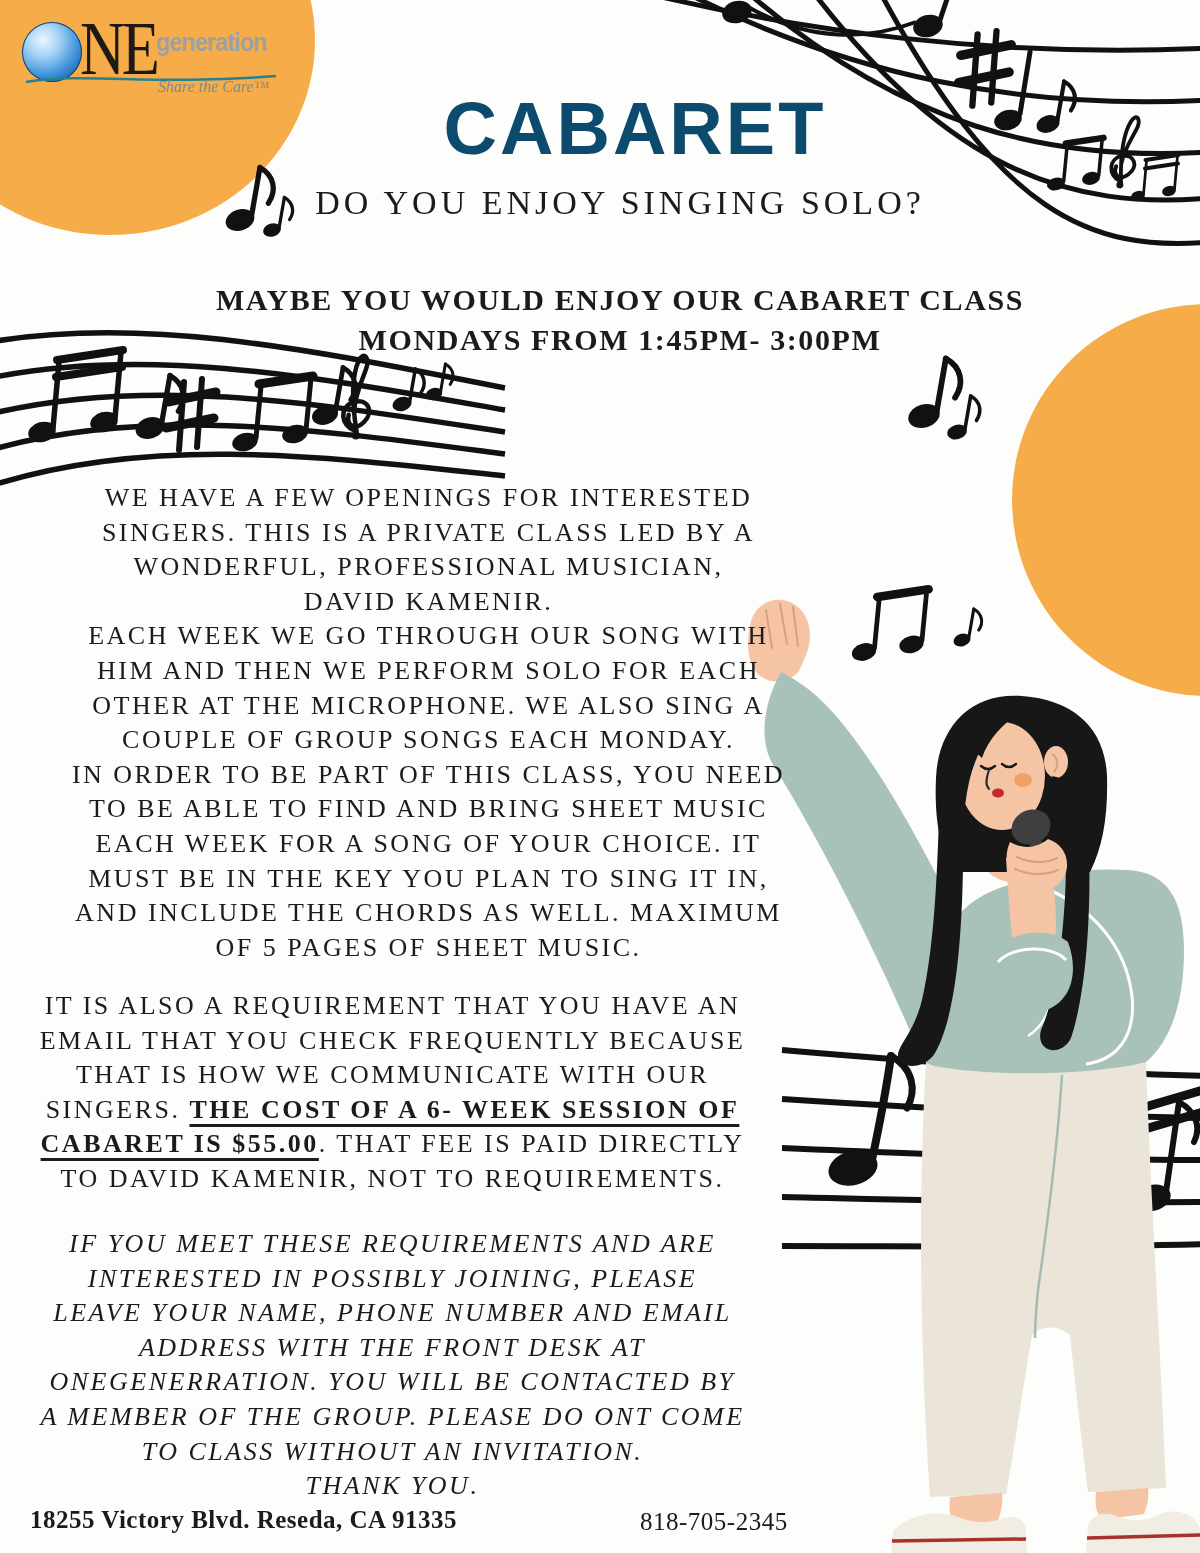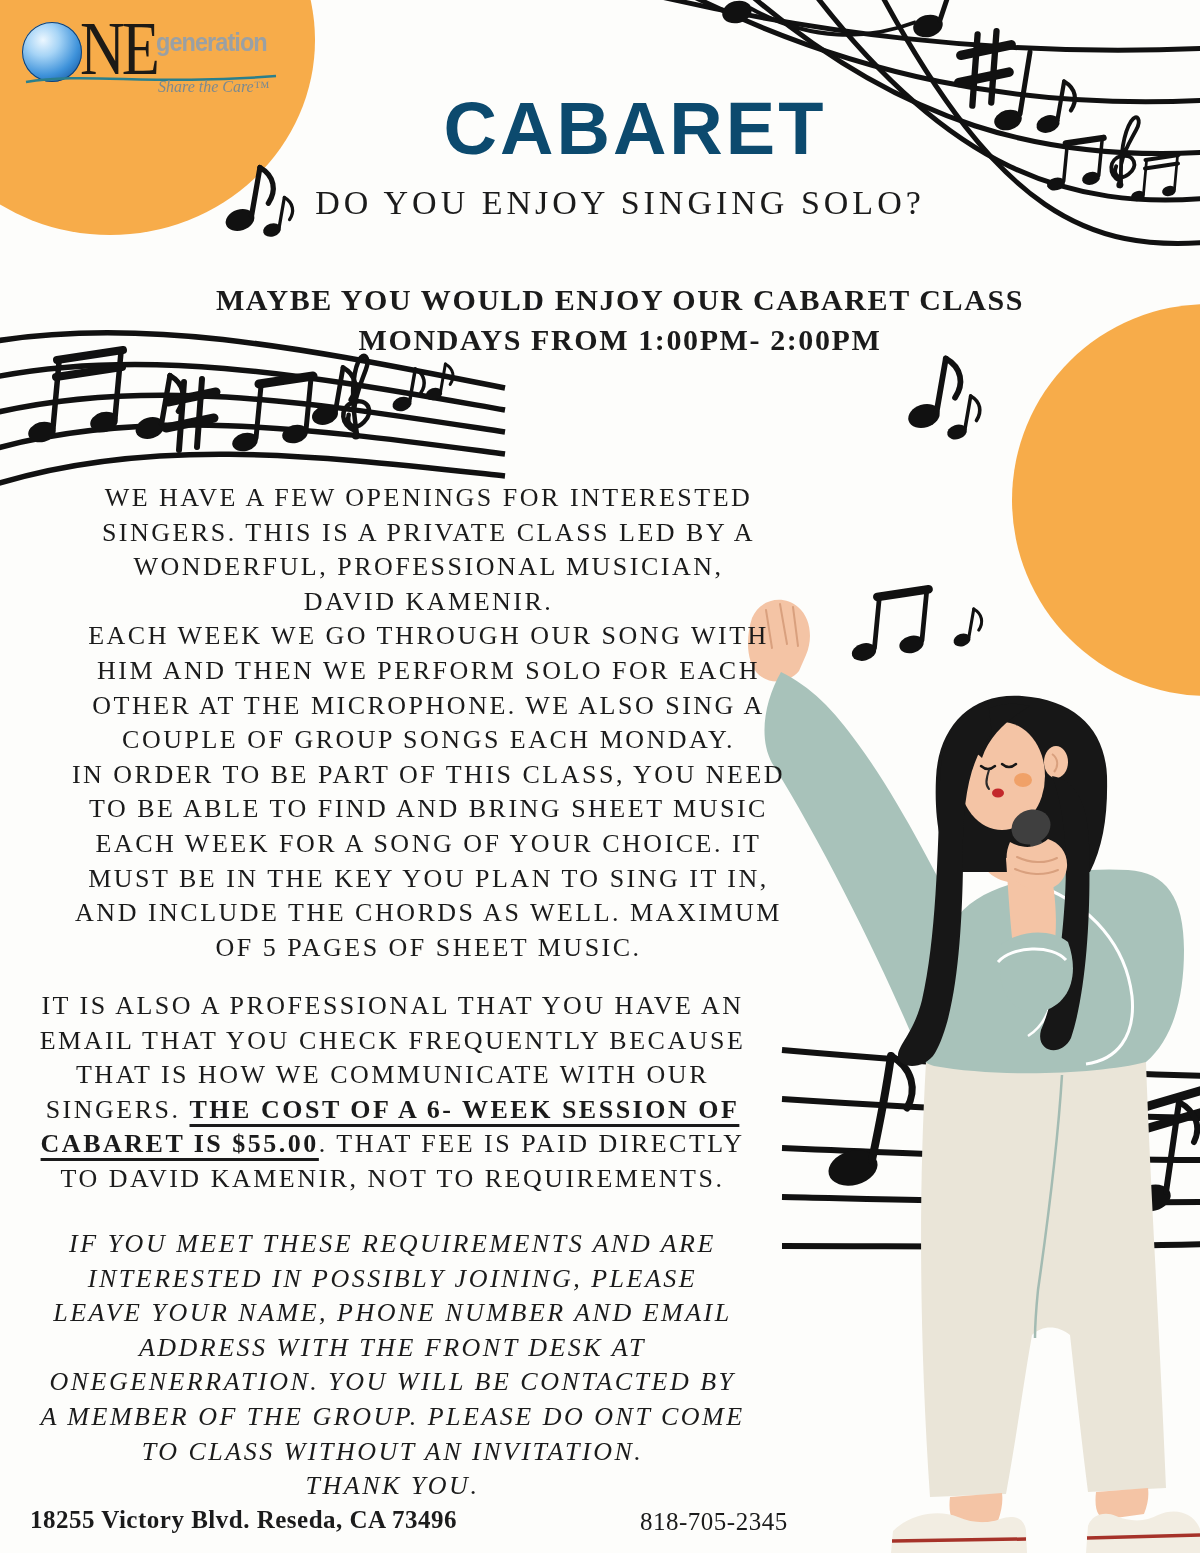--- a/index.html
+++ b/index.html
@@ -208,47 +208,47 @@
   <span class="gen">generation</span>
   <svg class="wave" width="256" height="18" viewBox="0 0 256 18">
     <path d="M2,12 C60,2 130,16 252,6" stroke="#2A7F8C" stroke-width="2.5" fill="none"></path>
   </svg>
   <div class="tagline">Share the Care™</div>
 </div>
 
 <h1 class="title">CABARET</h1>
 <div class="subtitle">DO YOU ENJOY SINGING SOLO?</div>
 <div class="intro">MAYBE YOU WOULD ENJOY OUR CABARET CLASS
-MONDAYS FROM 1:00PM- 2:00PM</div>
+MONDAYS FROM 1:45PM- 3:00PM</div>
 
 <div class="para p1">WE HAVE A FEW OPENINGS FOR INTERESTED
 SINGERS. THIS IS A PRIVATE CLASS LED BY A
 WONDERFUL, PROFESSIONAL MUSICIAN,
 DAVID KAMENIR.
 EACH WEEK WE GO THROUGH OUR SONG WITH
 HIM AND THEN WE PERFORM SOLO FOR EACH
 OTHER AT THE MICROPHONE. WE ALSO SING A
 COUPLE OF GROUP SONGS EACH MONDAY.
 IN ORDER TO BE PART OF THIS CLASS, YOU NEED
 TO BE ABLE TO FIND AND BRING SHEET MUSIC
 EACH WEEK FOR A SONG OF YOUR CHOICE. IT
 MUST BE IN THE KEY YOU PLAN TO SING IT IN,
 AND INCLUDE THE CHORDS AS WELL. MAXIMUM
 OF 5 PAGES OF SHEET MUSIC.</div>
 
-<div class="para p2"><span>IT IS ALSO A PROFESSIONAL THAT YOU HAVE AN
+<div class="para p2"><span>IT IS ALSO A REQUIREMENT THAT YOU HAVE AN
 EMAIL THAT YOU CHECK FREQUENTLY BECAUSE
 THAT IS HOW WE COMMUNICATE WITH OUR
 SINGERS. </span><span class="hl">THE COST OF A 6- WEEK SESSION OF
 CABARET IS $55.00</span><span>. THAT FEE IS PAID DIRECTLY
 TO DAVID KAMENIR, NOT TO REQUIREMENTS.</span></div>
 
 <div class="para p3">IF YOU MEET THESE REQUIREMENTS AND ARE
 INTERESTED IN POSSIBLY JOINING, PLEASE
 LEAVE YOUR NAME, PHONE NUMBER AND EMAIL
 ADDRESS WITH THE FRONT DESK AT
 ONEGENERRATION. YOU WILL BE CONTACTED BY
 A MEMBER OF THE GROUP. PLEASE DO ONT COME
 TO CLASS WITHOUT AN INVITATION.
 THANK YOU.</div>
 
-<div class="footer-address">18255 Victory Blvd. Reseda, CA 73496</div>
+<div class="footer-address">18255 Victory Blvd. Reseda, CA 91335</div>
 <div class="footer-phone">818-705-2345</div>
 
 </body></html>

